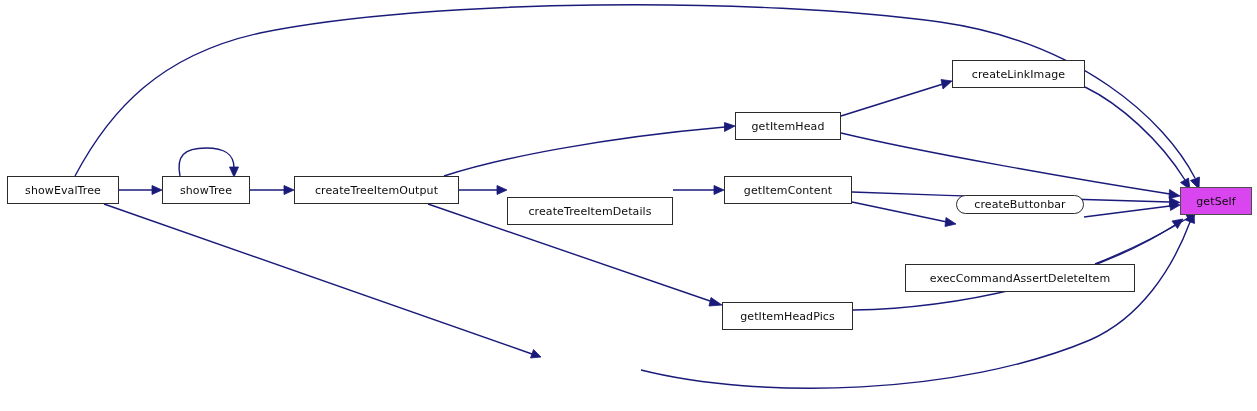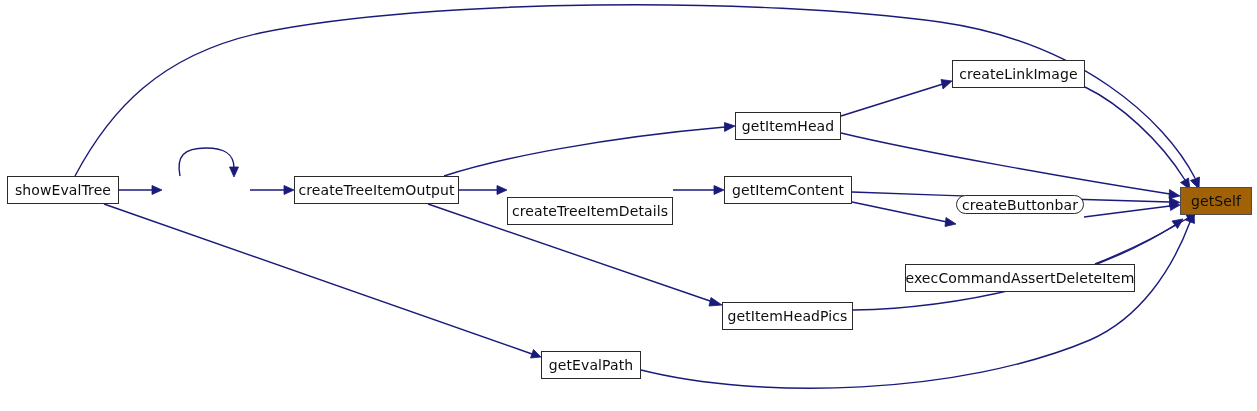--- a/index.html
+++ b/index.html
@@ -36,28 +36,28 @@
   }
   .node-box {
     position: absolute;
     box-sizing: border-box;
     background: #ffffff;
     border: 1px solid #2b2b2b;
     display: flex;
     align-items: center;
     justify-content: center;
     font-family: "DejaVu Sans", "Liberation Sans", sans-serif;
-    font-size: 14px;
+    font-size: 11px;
     color: #0d0d0d;
     line-height: 1;
     white-space: nowrap;
     letter-spacing: 0.1px;
   }
   .node-box.highlight {
-    background: #a16207;
+    background: #d946ef;
     border: 1px solid #4d4d4d;
   }
   .node-label {
     display: block;
     padding: 0 2px;
   }
 </style>
 </head>
 <body>
 
@@ -154,20 +154,23 @@
       <path class="edge-path" d="M641,370 C760,400 960,395 1090,340 C1140,318 1172,270 1190,222"></path>
       <polygon class="edge-arrow" points="1185.5,220 1194,212 1194.5,223.5"></polygon>
     </g>
 
   </svg>
 
   <div class="node-box" style="left:7px;  top:176px; width:112px; height:28px;">
     <span class="node-label">showEvalTree</span>
   </div>
 
+  <div class="node-box" style="left:162px; top:176px; width:88px; height:28px;">
+    <span class="node-label">showTree</span>
+  </div>
 
   <div class="node-box" style="left:294px; top:176px; width:165px; height:28px;">
     <span class="node-label">createTreeItemOutput</span>
   </div>
 
   <div class="node-box" style="left:507px; top:176px; width:166px; height:28px;margin-top:21px;">
     <span class="node-label">createTreeItemDetails</span>
   </div>
 
   <div class="node-box" style="left:724px; top:176px; width:128px; height:28px;">
@@ -187,21 +190,18 @@
   </div>
 
   <div class="node-box" style="left:722px; top:302px; width:131px; height:28px;">
     <span class="node-label">getItemHeadPics</span>
   </div>
 
   <div class="node-box" style="left:905px; top:264px; width:230px; height:28px;">
     <span class="node-label">execCommandAssertDeleteItem</span>
   </div>
 
-  <div class="node-box" style="left:541px; top:351px; width:100px; height:28px;">
-    <span class="node-label">getEvalPath</span>
-  </div>
 
   <div class="node-box highlight" style="left:1180px; top:187px; width:72px; height:28px;">
     <span class="node-label">getSelf</span>
   </div>
 
 </div>
 
 </body></html>

